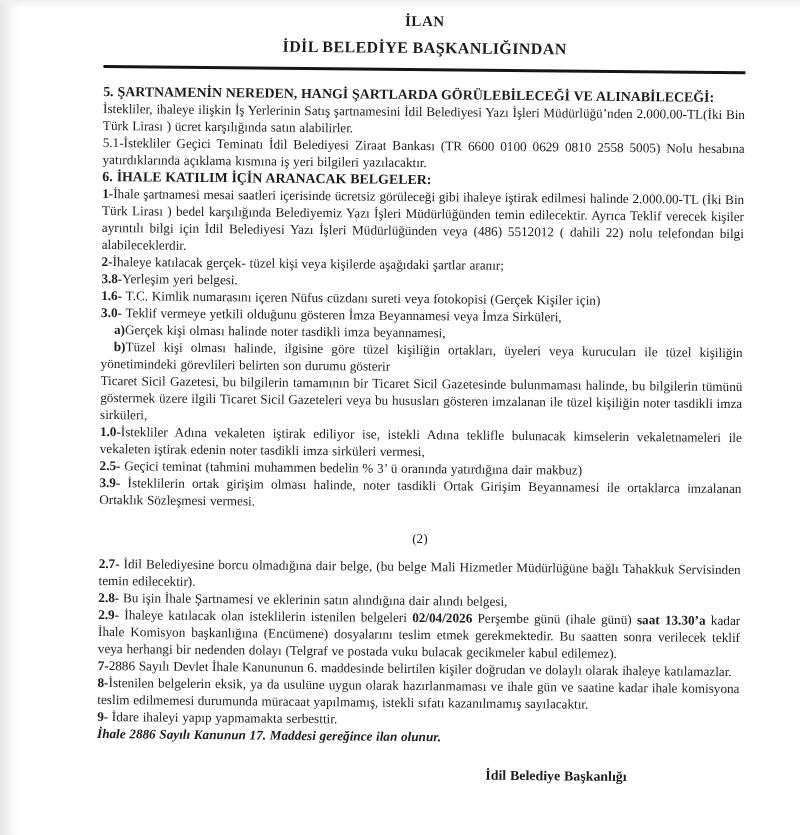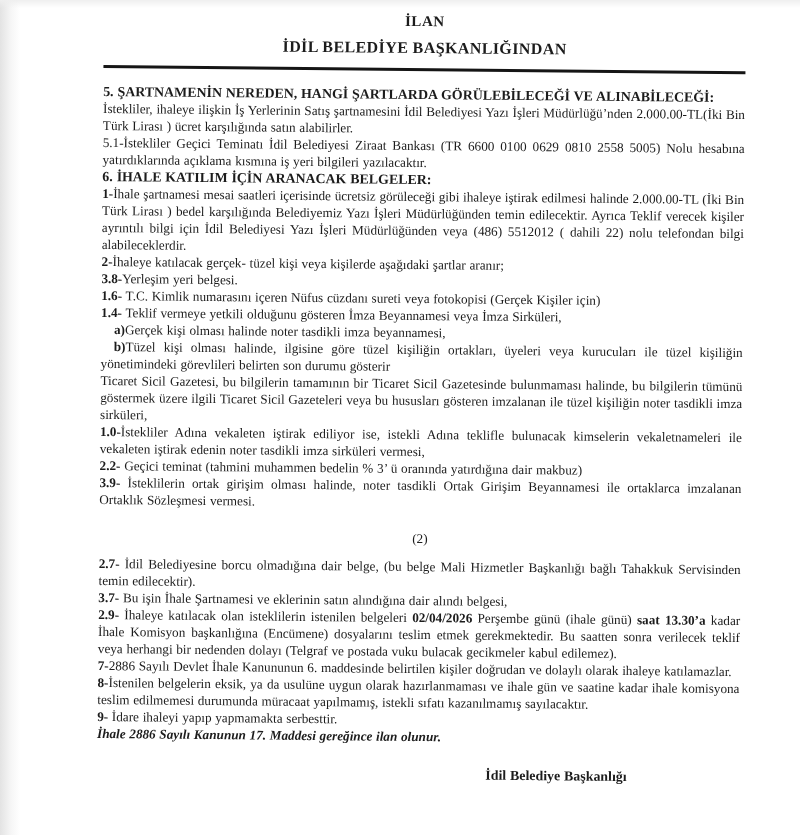--- a/index.html
+++ b/index.html
@@ -59,30 +59,30 @@
   <div class="rule"></div>
   <div id="doc-body">
       <div class="para head"><span class="b">5. ŞARTNAMENİN NEREDEN, HANGİ ŞARTLARDA GÖRÜLEBİLECEĞİ VE ALINABİLECEĞİ:</span></div>
       <div class="para"><span>İstekliler, ihaleye ilişkin İş Yerlerinin Satış şartnamesini İdil Belediyesi Yazı İşleri Müdürlüğü’nden 2.000.00-TL(İki Bin Türk Lirası ) ücret karşılığında satın alabilirler.</span></div>
       <div class="para"><span>5.1-İstekliler Geçici Teminatı İdil Belediyesi Ziraat Bankası (TR 6600 0100 0629 0810 2558 5005) Nolu hesabına yatırdıklarında açıklama kısmına iş yeri bilgileri yazılacaktır.</span></div>
       <div class="para head"><span class="b">6. İHALE KATILIM İÇİN ARANACAK BELGELER:</span></div>
       <div class="para"><span class="b">1-</span><span>İhale şartnamesi mesai saatleri içerisinde ücretsiz görüleceği gibi ihaleye iştirak edilmesi halinde 2.000.00-TL (İki Bin Türk Lirası ) bedel karşılığında Belediyemiz Yazı İşleri Müdürlüğünden temin edilecektir. Ayrıca Teklif verecek kişiler ayrıntılı bilgi için İdil Belediyesi Yazı İşleri Müdürlüğünden veya (486) 5512012 ( dahili 22) nolu telefondan bilgi alabileceklerdir.</span></div>
       <div class="para"><span class="b">2-</span><span>İhaleye katılacak gerçek- tüzel kişi veya kişilerde aşağıdaki şartlar aranır;</span></div>
       <div class="para"><span class="b">3.8-</span><span>Yerleşim yeri belgesi.</span></div>
       <div class="para"><span class="b">1.6-</span><span> T.C. Kimlik numarasını içeren Nüfus cüzdanı sureti veya fotokopisi (Gerçek Kişiler için)</span></div>
-      <div class="para"><span class="b">1.4-</span><span> Teklif vermeye yetkili olduğunu gösteren İmza Beyannamesi veya İmza Sirküleri,</span></div>
+      <div class="para"><span class="b">3.0-</span><span> Teklif vermeye yetkili olduğunu gösteren İmza Beyannamesi veya İmza Sirküleri,</span></div>
       <div class="para indent"><span class="b">a)</span><span>Gerçek kişi olması halinde noter tasdikli imza beyannamesi,</span></div>
       <div class="para indent"><span class="b">b)</span><span>Tüzel kişi olması halinde, ilgisine göre tüzel kişiliğin ortakları, üyeleri veya kurucuları ile tüzel kişiliğin yönetimindeki görevlileri belirten son durumu gösterir</span></div>
       <div class="para"><span>Ticaret Sicil Gazetesi, bu bilgilerin tamamının bir Ticaret Sicil Gazetesinde bulunmaması halinde, bu bilgilerin tümünü göstermek üzere ilgili Ticaret Sicil Gazeteleri veya bu hususları gösteren imzalanan ile tüzel kişiliğin noter tasdikli imza sirküleri,</span></div>
       <div class="para"><span class="b">1.0-</span><span>İstekliler Adına vekaleten iştirak ediliyor ise, istekli Adına teklifle bulunacak kimselerin vekaletnameleri ile vekaleten iştirak edenin noter tasdikli imza sirküleri vermesi,</span></div>
-      <div class="para"><span class="b">2.2-</span><span> Geçici teminat (tahmini muhammen bedelin % 3’ ü oranında yatırdığına dair makbuz)</span></div>
+      <div class="para"><span class="b">2.5-</span><span> Geçici teminat (tahmini muhammen bedelin % 3’ ü oranında yatırdığına dair makbuz)</span></div>
       <div class="para"><span class="b">3.9-</span><span> İsteklilerin ortak girişim olması halinde, noter tasdikli Ortak Girişim Beyannamesi ile ortaklarca imzalanan Ortaklık Sözleşmesi vermesi.</span></div>
       <div class="para center gap"><span>(2)</span></div>
-      <div class="para"><span class="b">2.7-</span><span> İdil Belediyesine borcu olmadığına dair belge, (bu belge Mali Hizmetler Başkanlığı bağlı Tahakkuk Servisinden temin edilecektir).</span></div>
-      <div class="para"><span class="b">3.7-</span><span> Bu işin İhale Şartnamesi ve eklerinin satın alındığına dair alındı belgesi,</span></div>
+      <div class="para"><span class="b">2.7-</span><span> İdil Belediyesine borcu olmadığına dair belge, (bu belge Mali Hizmetler Müdürlüğüne bağlı Tahakkuk Servisinden temin edilecektir).</span></div>
+      <div class="para"><span class="b">2.8-</span><span> Bu işin İhale Şartnamesi ve eklerinin satın alındığına dair alındı belgesi,</span></div>
       <div class="para"><span class="b">2.9-</span><span> İhaleye katılacak olan isteklilerin istenilen belgeleri </span><span class="b">02/04/2026</span><span> Perşembe günü (ihale günü) </span><span class="b">saat 13.30’a</span><span> kadar İhale Komisyon başkanlığına (Encümene) dosyalarını teslim etmek gerekmektedir. Bu saatten sonra verilecek teklif veya herhangi bir nedenden dolayı (Telgraf ve postada vuku bulacak gecikmeler kabul edilemez).</span></div>
       <div class="para"><span class="b">7-</span><span>2886 Sayılı Devlet İhale Kanununun 6. maddesinde belirtilen kişiler doğrudan ve dolaylı olarak ihaleye katılamazlar.</span></div>
       <div class="para"><span class="b">8-</span><span>İstenilen belgelerin eksik, ya da usulüne uygun olarak hazırlanmaması ve ihale gün ve saatine kadar ihale komisyona teslim edilmemesi durumunda müracaat yapılmamış, istekli sıfatı kazanılmamış sayılacaktır.</span></div>
       <div class="para"><span class="b">9-</span><span> İdare ihaleyi yapıp yapmamakta serbesttir.</span></div>
       <div class="para"><span class="b i">İhale 2886 Sayılı Kanunun 17. Maddesi gereğince ilan olunur.</span></div>
       <div class="para sig"><span class="b">İdil Belediye Başkanlığı</span></div>
     </div>
 </div>
 
 </body></html>

